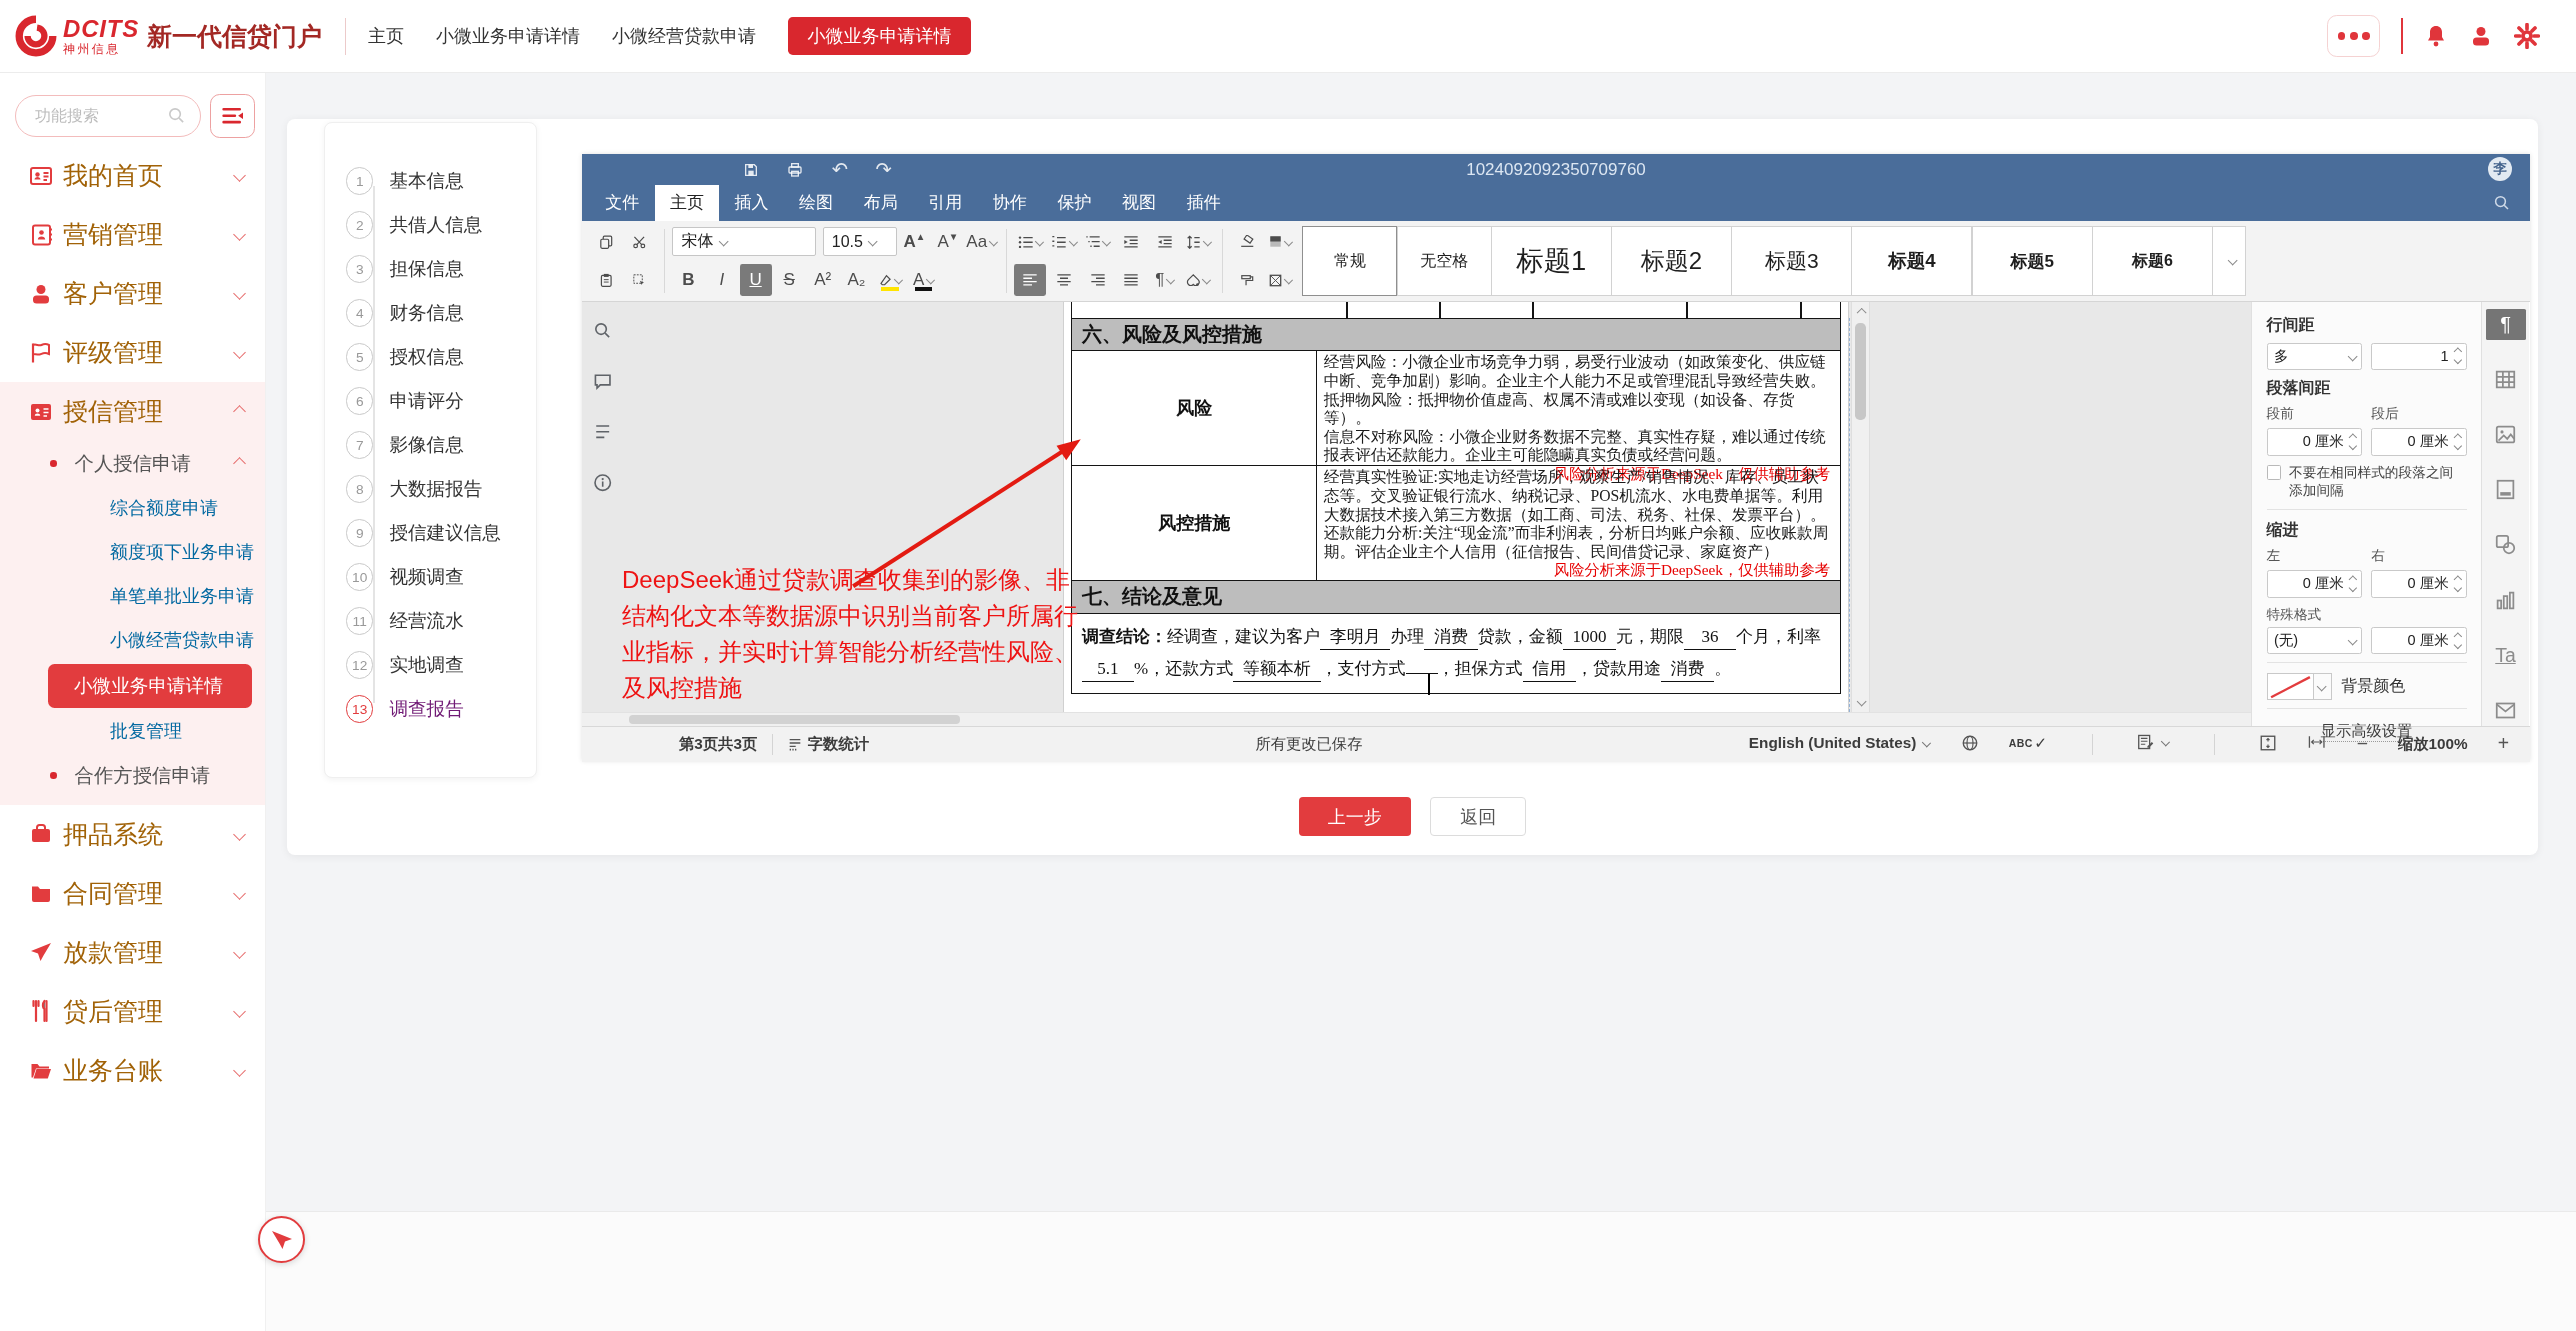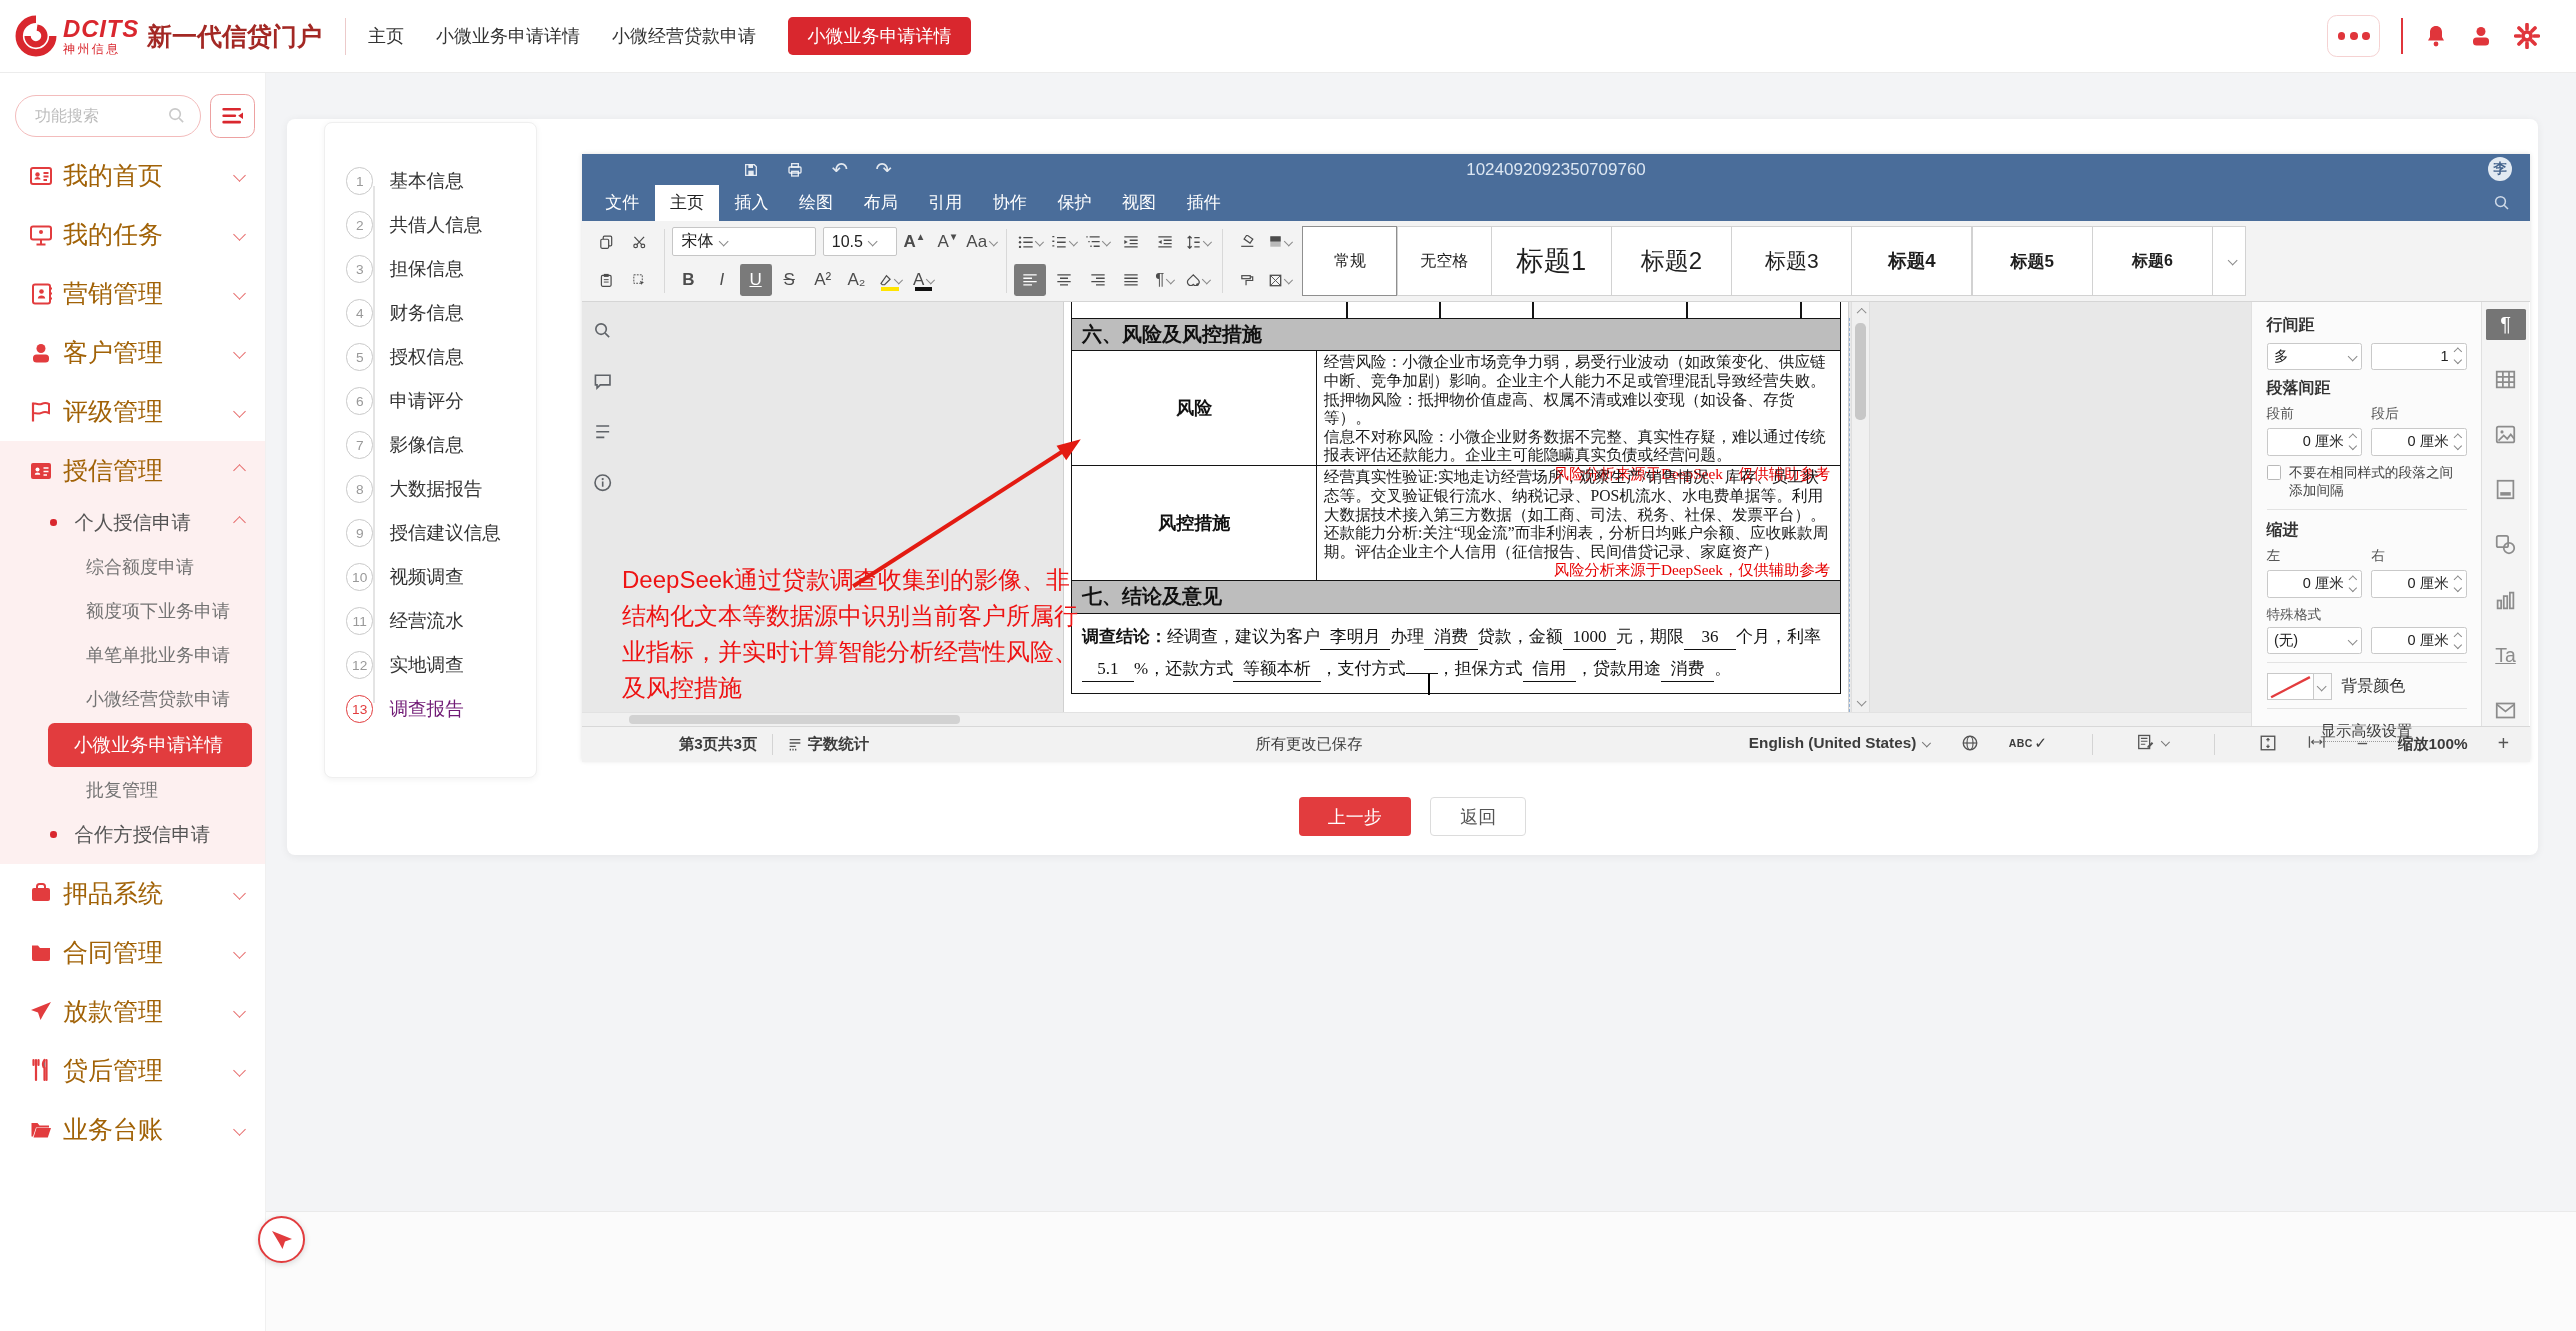--- a/index.html
+++ b/index.html
@@ -30,21 +30,21 @@
   .collapse-btn{width:45px;height:44px;border:1.6px solid #eda1a1;border-radius:9.7px;display:flex;align-items:center;justify-content:center;color:#d9272e}
   .m-item{height:59px;display:flex;align-items:center;padding:0 21px 0 29px;cursor:pointer}
   .m-ico{width:24px;height:24px;color:#e23c3e;flex:0 0 24px}
   .m-label{font-size:25px;color:#a16207;margin-left:10px}
   .chev{width:9px;height:9px;border-right:1.6px solid #e66a6a;border-bottom:1.6px solid #e66a6a;transform:rotate(45deg);margin-left:auto}
   .chev.up{transform:rotate(225deg)}
   .credit-sec{background:#fdf0f0;padding-bottom:6.5px}
   .sub-group{height:45px;display:flex;align-items:center;padding:0 21px 0 50px}
   .dot{width:6.5px;height:6.5px;border-radius:50%;background:#d9272e;flex:0 0 6.5px}
   .sub-group .m-label{font-size:19.4px;margin-left:18px;color:#555}
-  .sub-item{height:44px;display:flex;align-items:center;padding-left:86px;font-size:18px;color:#737373;cursor:pointer}
+  .sub-item{height:44px;display:flex;align-items:center;padding-left:110px;font-size:18px;color:#0369a1;cursor:pointer}
   .sub-item.active{background:#e23c3e;color:#fff;border-radius:6.5px;margin:1.6px 13px 1.6px 48px;padding-left:26px;height:44px;font-size:18.6px}
   
   .content{position:absolute;left:266px;top:73px;right:0;bottom:0;background:#f3f4f6}
   .card{position:absolute;left:21px;top:46px;width:2251px;height:736px;background:#fff;border-radius:8px;box-shadow:0 1.6px 8px rgba(0,0,0,.06)}
   
   .steps{position:absolute;left:37px;top:3.2px;width:213px;height:656px;background:#fff;border:0.8px solid #efefef;border-radius:8px;box-shadow:0 1.6px 6.5px rgba(0,0,0,.05);padding-top:36px}
   .steps-line{position:absolute;left:48px;top:63px;width:1.6px;height:517px;background:#e4e4e4}
   .step{height:44px;display:flex;align-items:center;padding-left:21px;position:relative;z-index:1;cursor:pointer}
   .s-circ{width:27.4px;height:27.4px;border:1.6px solid #c9c9c9;border-radius:50%;background:#fff;color:#999;font-size:13.7px;display:flex;align-items:center;justify-content:center}
   .s-label{font-size:18.6px;color:#333;margin-left:16px}
@@ -212,29 +212,20 @@
   </div>
 
   <div class="m-item">
     <svg class="m-ico" viewBox="0 0 24 24">
         <rect x="2" y="4" width="20" height="16" rx="2" fill="none" stroke="currentColor" stroke-width="2"></rect>
         <circle cx="8.5" cy="10.5" r="2.2" fill="currentColor"></circle>
         <path d="M5.5 15.5c0-1.7 1.4-2.6 3-2.6s3 .9 3 2.6" fill="currentColor"></path>
         <path d="M14.5 9h5M14.5 12.5h5M14.5 16h3.5" stroke="currentColor" stroke-width="1.8"></path>
       </svg>
     <span class="m-label">我的首页</span>
-    <i class="chev"></i>
-  </div>
-  <div class="m-item">
-    <svg class="m-ico" viewBox="0 0 24 24">
-        <rect x="2" y="3.5" width="20" height="13" rx="2" fill="none" stroke="currentColor" stroke-width="2"></rect>
-        <circle cx="12" cy="9" r="2" fill="currentColor"></circle>
-        <path d="M12 16.5v4M7.5 21.5h9" stroke="currentColor" stroke-width="2"></path>
-      </svg>
-    <span class="m-label">我的任务</span>
     <i class="chev"></i>
   </div>
   <div class="m-item">
     <svg class="m-ico" viewBox="0 0 24 24">
         <rect x="4" y="2.5" width="17" height="19" rx="2" fill="none" stroke="currentColor" stroke-width="2"></rect>
         <circle cx="12.5" cy="9.5" r="2.3" fill="currentColor"></circle>
         <path d="M8.8 16.5c0-2 1.7-3 3.7-3s3.7 1 3.7 3" fill="currentColor"></path>
         <path d="M21 6.5h2M21 11.5h2M21 16.5h2" stroke="currentColor" stroke-width="2"></path>
       </svg>
     <span class="m-label">营销管理</span>

